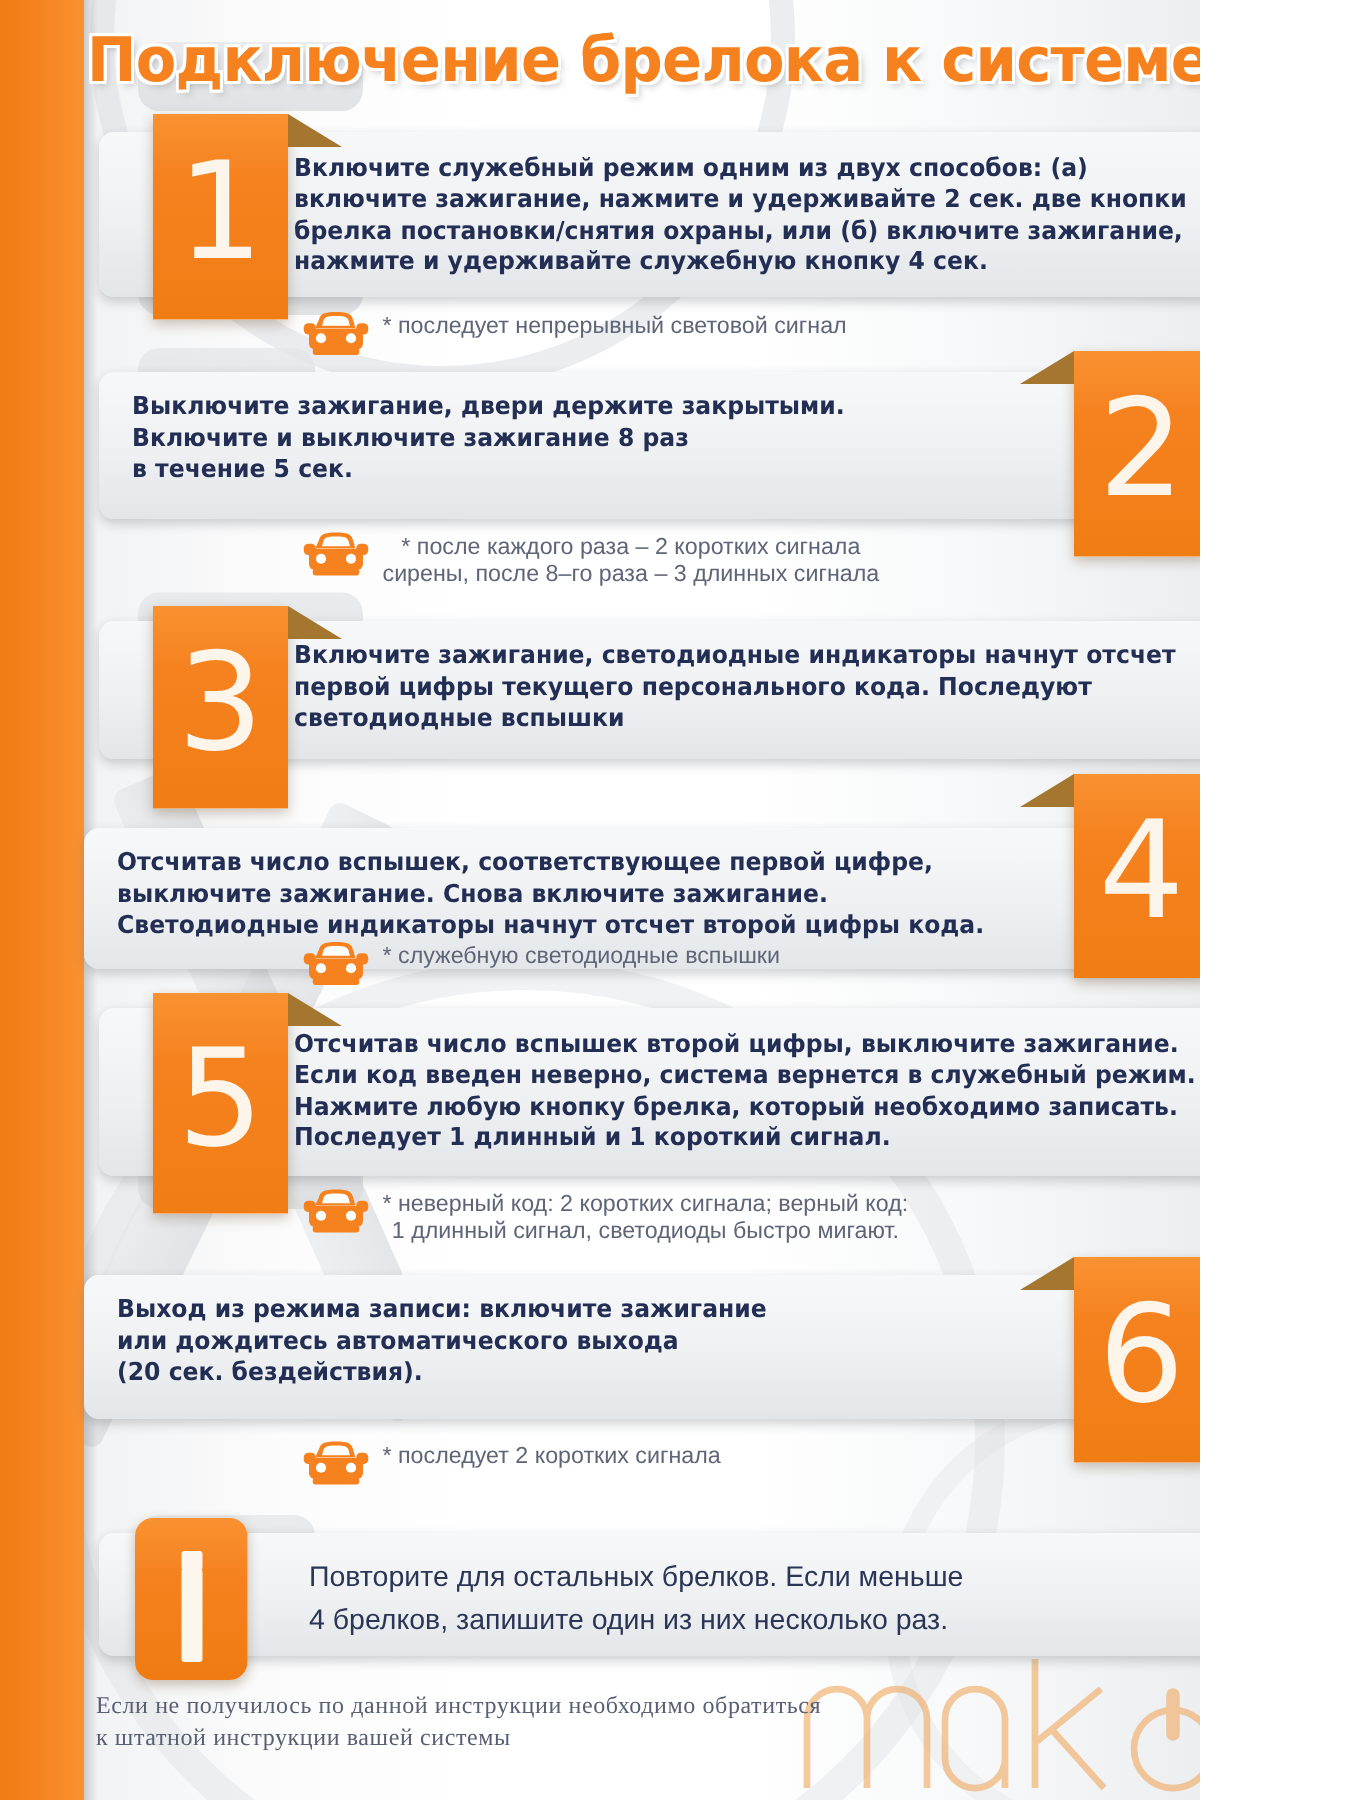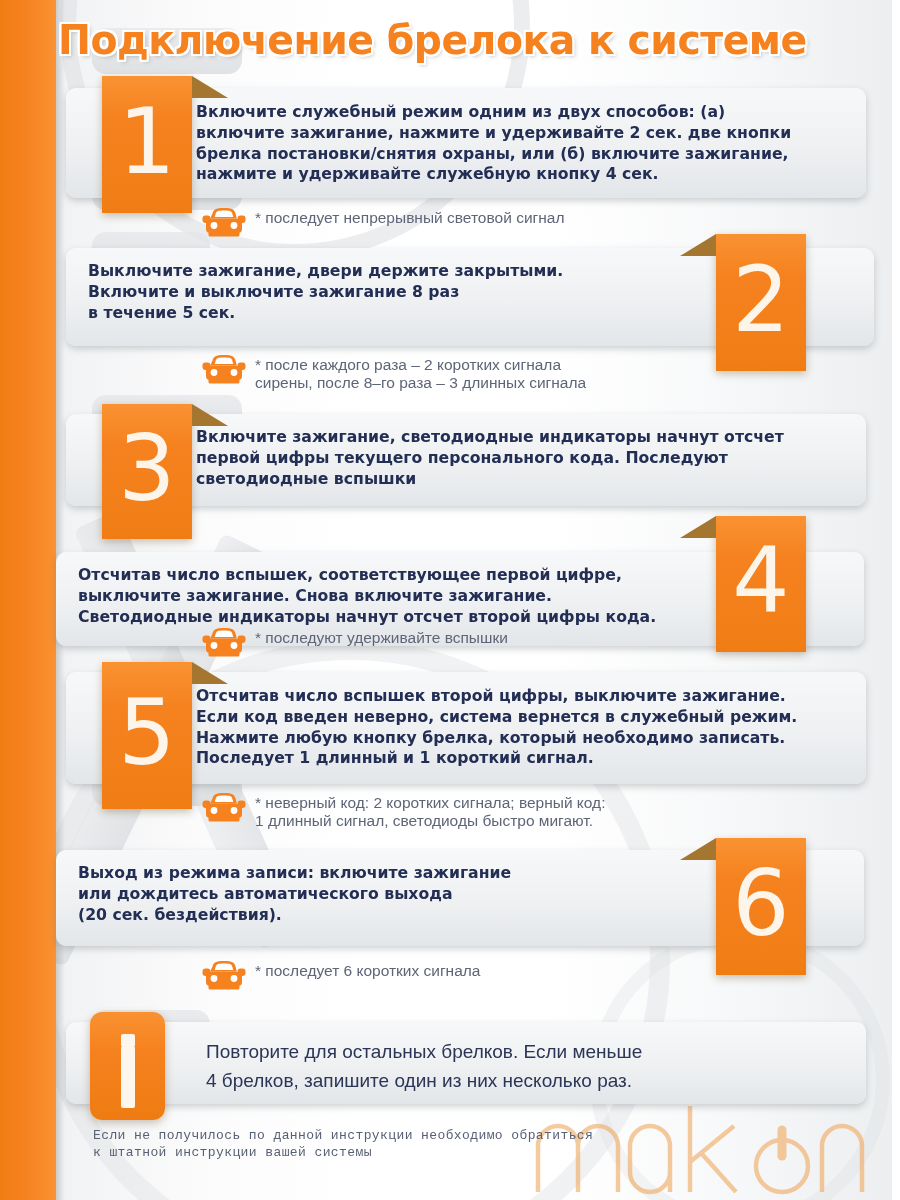--- a/index.html
+++ b/index.html
@@ -13,21 +13,21 @@
 
   body {
     font-family: "Liberation Sans", "DejaVu Sans", sans-serif;
     background: #ffffff;
     position: relative;
   }
 
   
   #poster {
     position: relative;
-    width: 892px;
+    width: 800px;
     height: 1200px;
     overflow: hidden;
     background:
       linear-gradient(90deg,
         #e9eaec 0%,
         #f2f3f4 8%,
         #fbfbfc 22%,
         #ffffff 40%,
         #ffffff 62%,
         #f7f8f9 82%,
@@ -170,20 +170,21 @@
     border-color: transparent transparent #a5762f transparent;
   }
 
   
   .note {
     position: absolute;
     display: flex;
     align-items: flex-start;
     gap: 9px;
     z-index: 5;
+    text-align: center;
   }
   .car-icon { flex: none; width: 44px; height: 32px; margin-top: 1px; }
   .note-text {
     color: #5d6577;
     font-family: "Liberation Sans", sans-serif;
     font-weight: normal;
     font-size: 15.5px;
     line-height: 1.16;
     white-space: pre-line;
     padding-top: 4px;
@@ -216,26 +217,25 @@
     white-space: pre-line;
   }
 
   
   .footer-note {
     position: absolute;
     left: 64px; top: 1128px;
     width: 790px;
     z-index: 7;
     color: #575f73;
-    font-family: Liberation Mono, monospace;
-    font-size: 13px;
+    font-family: Liberation Serif, serif;
+    font-size: 16px;
     line-height: 1.30;
     white-space: pre-line;
     letter-spacing: .4px;
-    margin-left: 29px;
   }
 
   
   .watermark {
     position: absolute;
     left: 530px; top: 1100px;
     width: 370px; height: 96px;
     z-index: 2;
     opacity: .62;
     pointer-events: none;
@@ -362,21 +362,21 @@
         <svg class="car-icon" viewBox="0 0 44 32">
           <path fill="#f5821f" d="M10.5 7.5 C11.6 3.4 13.6 2 22 2 c8.4 0 10.4 1.4 11.5 5.5 l1.4 5.2 h-26.8 z"></path>
           <path fill="#ffffff" d="M13.6 7.9 C14.4 5.3 15.8 4.6 22 4.6 c6.2 0 7.6 .7 8.4 3.3 l .9 3.2 H12.7 z"></path>
           <rect x="0.5" y="9.5" width="8" height="7.5" rx="3" fill="#f5821f"></rect>
           <rect x="35.5" y="9.5" width="8" height="7.5" rx="3" fill="#f5821f"></rect>
           <rect x="4" y="13" width="36" height="14" rx="4" fill="#f5821f"></rect>
           <circle cx="12" cy="19.5" r="3.4" fill="#ffffff"></circle>
           <circle cx="32" cy="19.5" r="3.4" fill="#ffffff"></circle>
           <rect x="6.5" y="26" width="31" height="4.6" rx="1.6" fill="#f5821f"></rect>
         </svg>
-        <div class="note-text">* последуют удерживайте вспышки</div>
+        <div class="note-text">* служебную светодиодные вспышки</div>
       </div>
     </div>
 
     <div class="step">
       <div class="card" style="left:66px; top:672px; width:800px; height:112px;">
         <div class="card-text" style="margin:14px 20px 0 130px;">Отсчитав число вспышек второй цифры, выключите зажигание.
 Если код введен неверно, система вернется в служебный режим.
 Нажмите любую кнопку брелка, который необходимо записать.
 Последует 1 длинный и 1 короткий сигнал.</div>
       </div>
@@ -414,21 +414,21 @@
         <svg class="car-icon" viewBox="0 0 44 32">
           <path fill="#f5821f" d="M10.5 7.5 C11.6 3.4 13.6 2 22 2 c8.4 0 10.4 1.4 11.5 5.5 l1.4 5.2 h-26.8 z"></path>
           <path fill="#ffffff" d="M13.6 7.9 C14.4 5.3 15.8 4.6 22 4.6 c6.2 0 7.6 .7 8.4 3.3 l .9 3.2 H12.7 z"></path>
           <rect x="0.5" y="9.5" width="8" height="7.5" rx="3" fill="#f5821f"></rect>
           <rect x="35.5" y="9.5" width="8" height="7.5" rx="3" fill="#f5821f"></rect>
           <rect x="4" y="13" width="36" height="14" rx="4" fill="#f5821f"></rect>
           <circle cx="12" cy="19.5" r="3.4" fill="#ffffff"></circle>
           <circle cx="32" cy="19.5" r="3.4" fill="#ffffff"></circle>
           <rect x="6.5" y="26" width="31" height="4.6" rx="1.6" fill="#f5821f"></rect>
         </svg>
-        <div class="note-text">* последует 6 коротких сигнала</div>
+        <div class="note-text">* последует 2 коротких сигнала</div>
       </div>
     </div>
 
   </div>
 
   <div class="step" style="z-index:6;">
     <div class="card" style="left:66px; top:1022px; width:800px; height:82px;">
       <div class="info-text" style="margin:15px 20px 0 140px;">Повторите для остальных брелков. Если меньше
 4 брелков, запишите один из них несколько раз.</div>
     </div>

